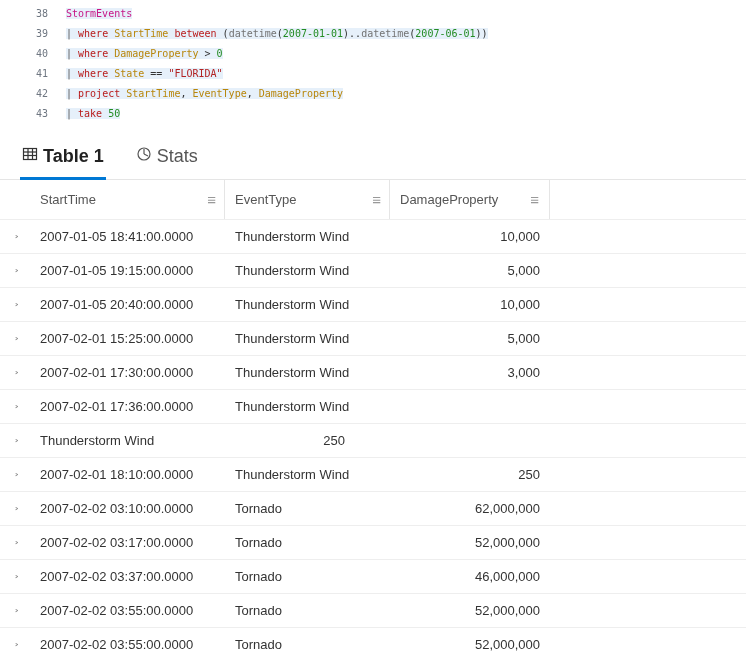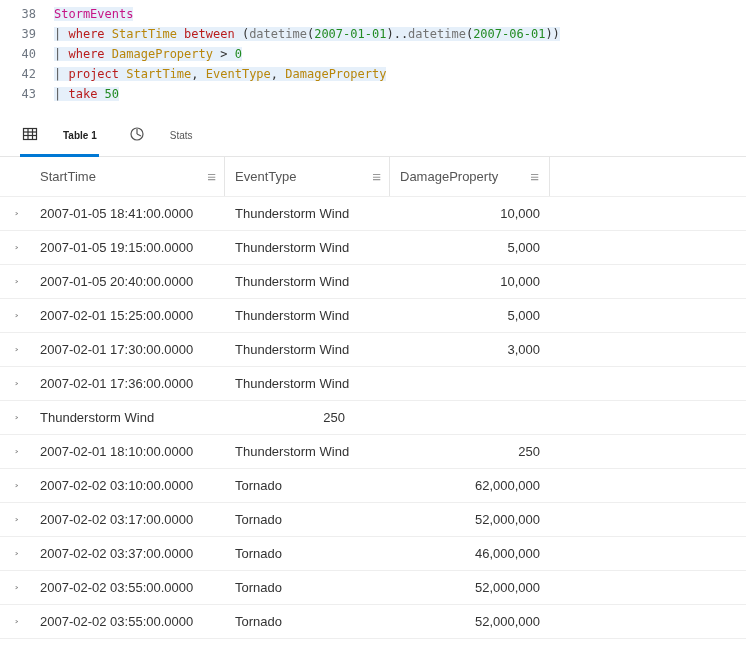--- a/index.html
+++ b/index.html
@@ -5,23 +5,23 @@
   * { box-sizing: border-box; margin: 0; padding: 0; }
   body {
     font-family: "Segoe UI", -apple-system, sans-serif;
     font-size: 13px;
     background: #fff;
     color: #333;
     width: 746px;
   }
   .editor {
     font-family: Consolas, Menlo, monospace;
-    font-size: 12px;
+    font-size: 10px;
     line-height: 20px;
-    padding: 4px 0 8px 4px;
+    padding: 4px 0 8px 16px;
   }
   .code-line { display: flex; }
   .gutter {
     width: 50px;
     text-align: right;
     padding-right: 18px;
     color: #6e7681;
     user-select: none;
   }
   .code {
@@ -42,25 +42,25 @@
   .tabs {
     display: flex;
     align-items: center;
     gap: 28px;
     padding: 8px 20px 0 20px;
     border-bottom: 1px solid #e5e5e5;
   }
   .tab {
     display: flex;
     align-items: center;
-    gap: 25px;
+    gap: 5px;
     padding: 6px 2px 10px 2px;
     color: #555;
     cursor: pointer;
-    font-size: 10px;
+    font-size: 18px;
     border-bottom: 3px solid transparent;
     margin-bottom: -1px;
   }
   .tab.active { border-bottom-color: #0078d4; color: #222; font-weight: 600; }
   .tab svg { width: 16px; height: 16px; }
 
   .grid { width: 100%; }
   .ghead, .grow {
     display: flex;
     align-items: center;
@@ -89,20 +89,24 @@
   </div>
   <div class="code-line">
     <div class="gutter">39</div>
     <div class="code"><span class="hl"><span class="tk-op">|</span> <span class="tk-kw">where</span> <span class="tk-col">StartTime</span> <span class="tk-kw">between</span> <span class="tk-punc">(</span><span class="tk-fn">datetime</span><span class="tk-punc">(</span><span class="tk-num">2007-01-01</span><span class="tk-punc">)</span><span class="tk-punc">..</span><span class="tk-fn">datetime</span><span class="tk-punc">(</span><span class="tk-num">2007-06-01</span><span class="tk-punc">))</span></span></div>
   </div>
   <div class="code-line">
     <div class="gutter">40</div>
     <div class="code"><span class="hl"><span class="tk-op">|</span> <span class="tk-kw">where</span> <span class="tk-col">DamageProperty</span> <span class="tk-punc">&gt;</span> <span class="tk-num">0</span></span></div>
   </div>
   <div class="code-line">
+    <div class="gutter">41</div>
+    <div class="code"><span class="hl"><span class="tk-op">|</span> <span class="tk-kw">where</span> <span class="tk-col">State</span> <span class="tk-punc">==</span> <span class="tk-str">"FLORIDA"</span></span></div>
+  </div>
+  <div class="code-line">
     <div class="gutter">42</div>
     <div class="code"><span class="hl"><span class="tk-op">|</span> <span class="tk-kw">project</span> <span class="tk-col">StartTime</span><span class="tk-punc">,</span> <span class="tk-col">EventType</span><span class="tk-punc">,</span> <span class="tk-col">DamageProperty</span></span></div>
   </div>
   <div class="code-line">
     <div class="gutter">43</div>
     <div class="code"><span class="hl"><span class="tk-op">|</span> <span class="tk-kw">take</span> <span class="tk-num">50</span></span></div>
   </div>
 </div>
 
 <div class="tabs">

